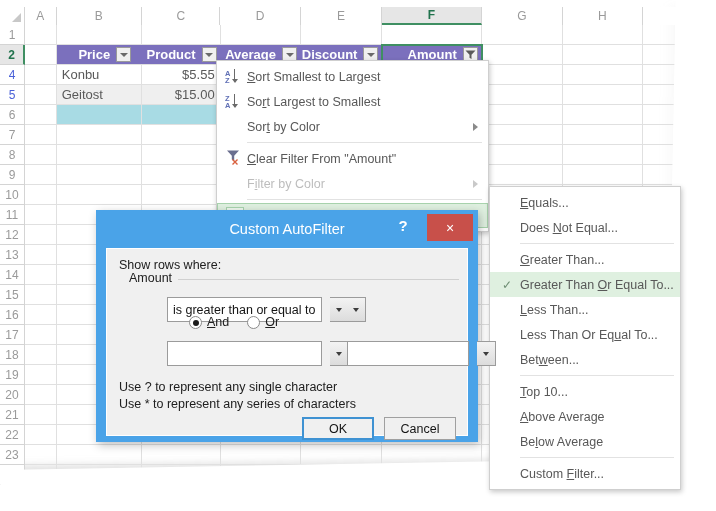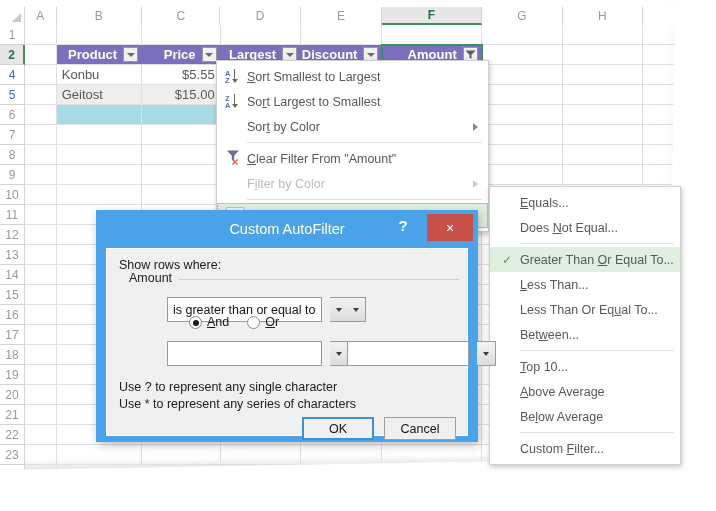--- a/index.html
+++ b/index.html
@@ -383,34 +383,34 @@
           <div class="gcell" style="width: 79px; position: relative;"></div>
           <div class="gcell" style="width: 81px; position: relative;"></div>
           <div class="gcell" style="width: 82px; position: relative;"></div>
           <div class="gcell" style="width: 100px; position: relative;"></div>
           <div class="gcell" style="width: 82px; position: relative;"></div>
           <div class="gcell" style="width: 80px; position: relative;"></div>
           <div class="gcell" style="width: 74px; position: relative;"></div>
         </div>
         <div class="grow" style="height: 20px;">
           <div class="gcell" style="width: 32px; position: relative;"></div>
+          <div class="gcell tbl-head" style="width: 79px; position: relative;">
+            <span>Price</span>
+            <span class="filt-btn">
+              <i style="width:0;height:0;border-style:solid;border-width:4px 4px 0 4px;border-color:#6a6a6a transparent transparent transparent;display:block;"></i>
+            </span>
+          </div>
           <div class="gcell tbl-head" style="width: 86px; position: relative;">
             <span>Product</span>
             <span class="filt-btn">
               <i style="width:0;height:0;border-style:solid;border-width:4px 4px 0 4px;border-color:#6a6a6a transparent transparent transparent;display:block;"></i>
             </span>
           </div>
-          <div class="gcell tbl-head" style="width: 79px; position: relative;">
-            <span>Price</span>
-            <span class="filt-btn">
-              <i style="width:0;height:0;border-style:solid;border-width:4px 4px 0 4px;border-color:#6a6a6a transparent transparent transparent;display:block;"></i>
-            </span>
-          </div>
           <div class="gcell tbl-head" style="width: 81px; position: relative;">
-            <span>Largest</span>
+            <span>Average</span>
             <span class="filt-btn">
               <i style="width:0;height:0;border-style:solid;border-width:4px 4px 0 4px;border-color:#6a6a6a transparent transparent transparent;display:block;"></i>
             </span>
           </div>
           <div class="gcell tbl-head" style="width: 82px; position: relative;">
             <span>Discount</span>
             <span class="filt-btn">
               <i style="width:0;height:0;border-style:solid;border-width:4px 4px 0 4px;border-color:#6a6a6a transparent transparent transparent;display:block;"></i>
             </span>
           </div>
@@ -721,20 +721,24 @@
   <div class="menu" id="number-filters-submenu">
       <div class="sitem">
         <span class="sico"></span>
         <span><u>E</u>quals...</span>
       </div>
       <div class="sitem">
         <span class="sico"></span>
         <span>Does <u>N</u>ot Equal...</span>
       </div>
       <div class="msep"></div>
+      <div class="sitem">
+        <span class="sico"></span>
+        <span><u>G</u>reater Than...</span>
+      </div>
       <div class="sitem hl">
         <span class="sico">✓</span>
         <span>Greater Than <u>O</u>r Equal To...</span>
       </div>
       <div class="sitem">
         <span class="sico"></span>
         <span><u>L</u>ess Than...</span>
       </div>
       <div class="sitem">
         <span class="sico"></span>

